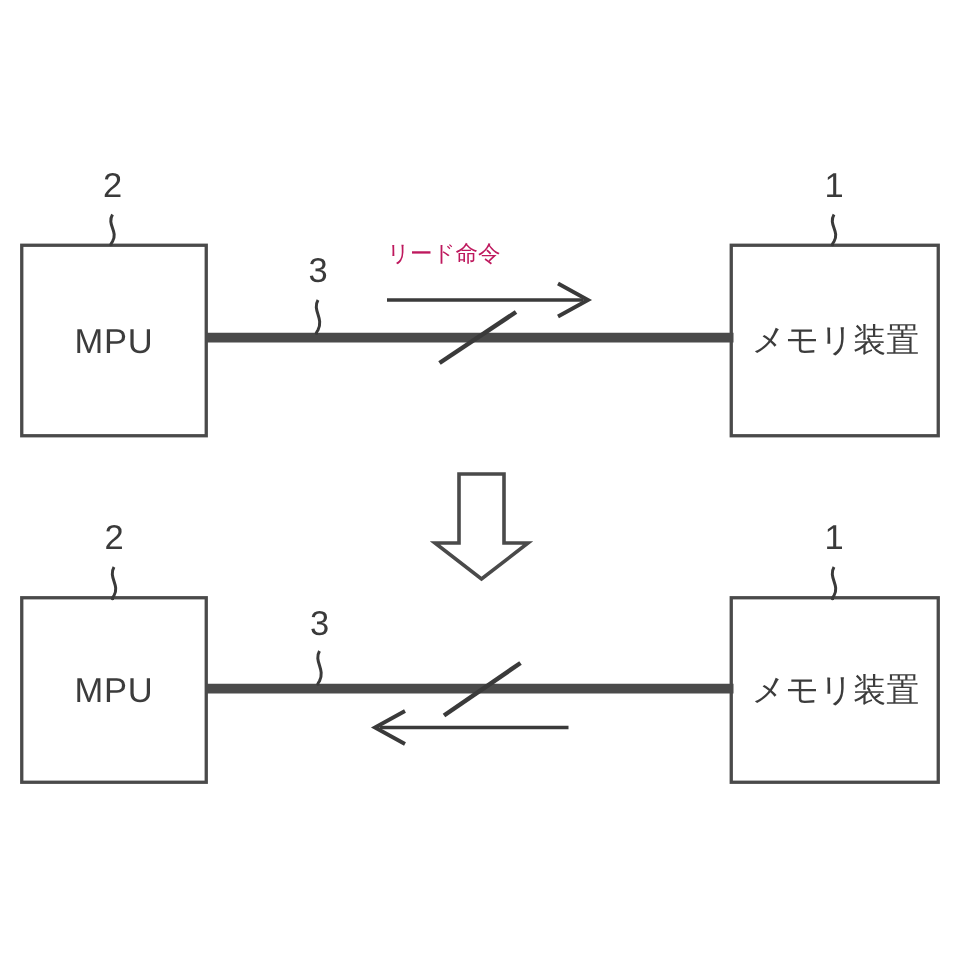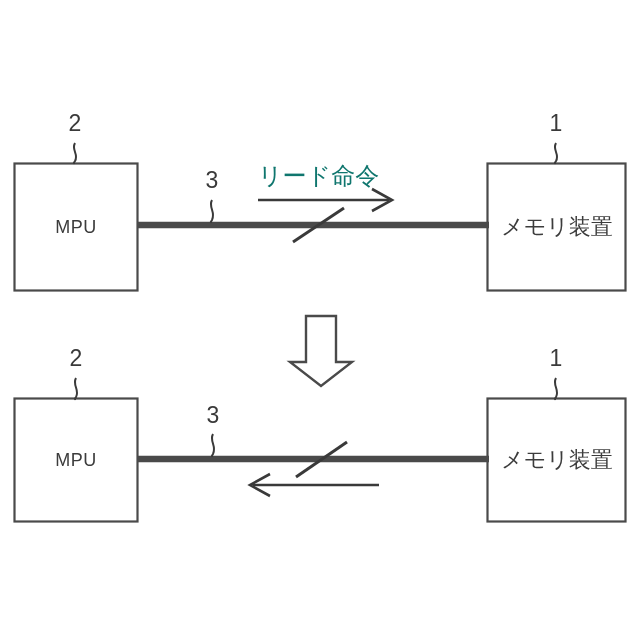--- a/index.html
+++ b/index.html
@@ -26,40 +26,40 @@
     top: 0;
     width: 640px;
     height: 640px;
   }
   .box-label {
     position: absolute;
     display: flex;
     align-items: center;
     justify-content: center;
     text-align: center;
-    font-size: 18px;
+    font-size: 23px;
     color: #3c3c3c;
     letter-spacing: 0.5px;
     white-space: nowrap;
   }
   .box-label.jp {
     font-size: 22px;
     letter-spacing: 0px;
   }
   .ref-num {
     position: absolute;
     font-size: 23px;
     color: #3a3a3a;
     text-align: center;
     white-space: nowrap;
   }
   .flow-text {
     position: absolute;
-    font-size: 24px;
-    color: #0f766e;
+    font-size: 15px;
+    color: #be185d;
     white-space: nowrap;
     letter-spacing: 0px;
   }
 </style>
 </head>
 <body>
 
 <div id="stage">
 
   <svg class="svg-layer" viewBox="0 0 640 640">

